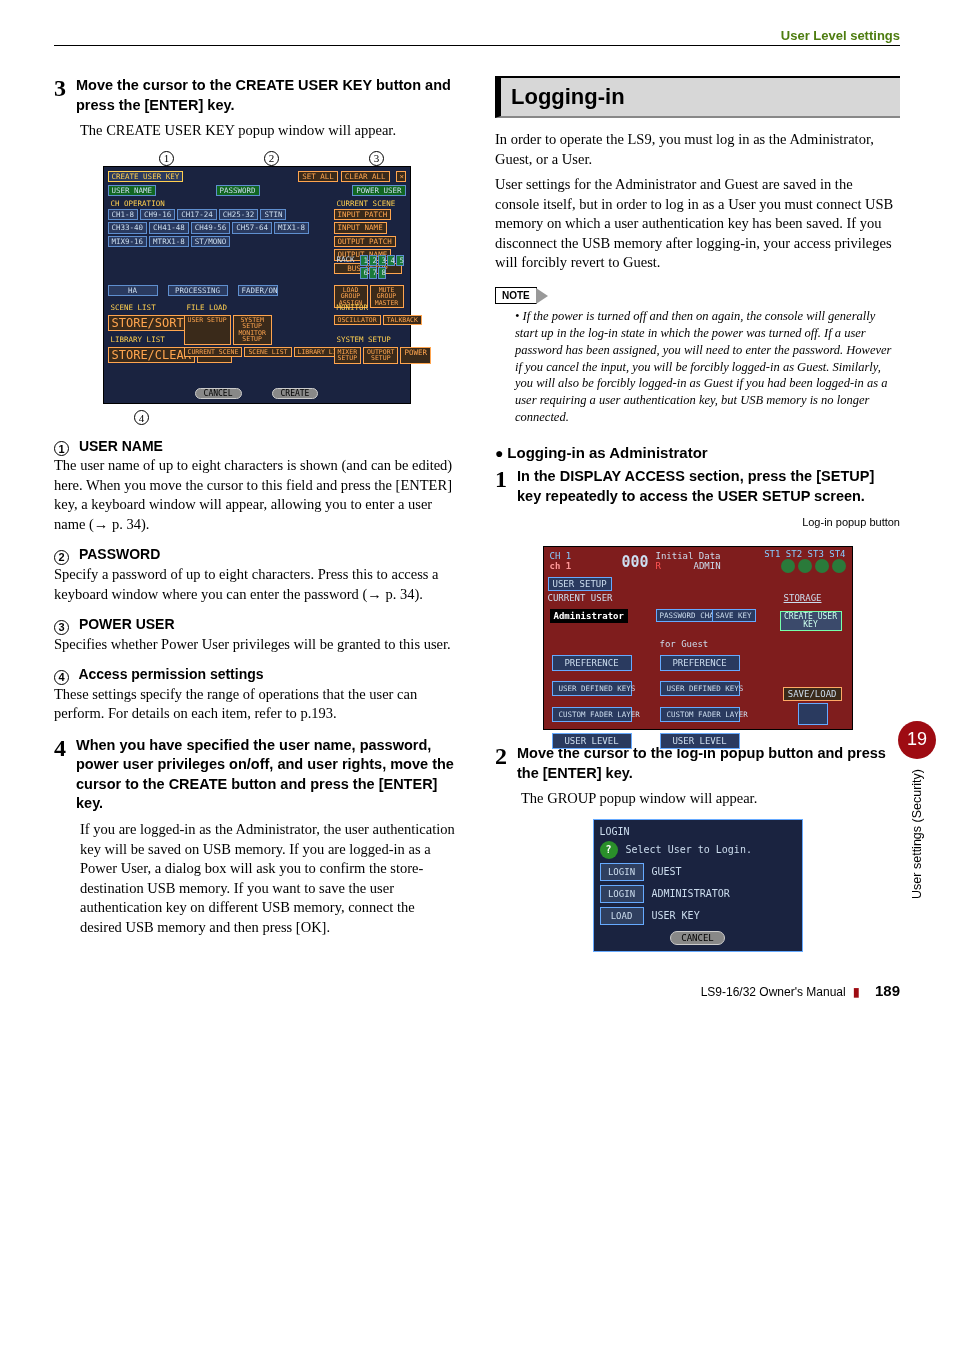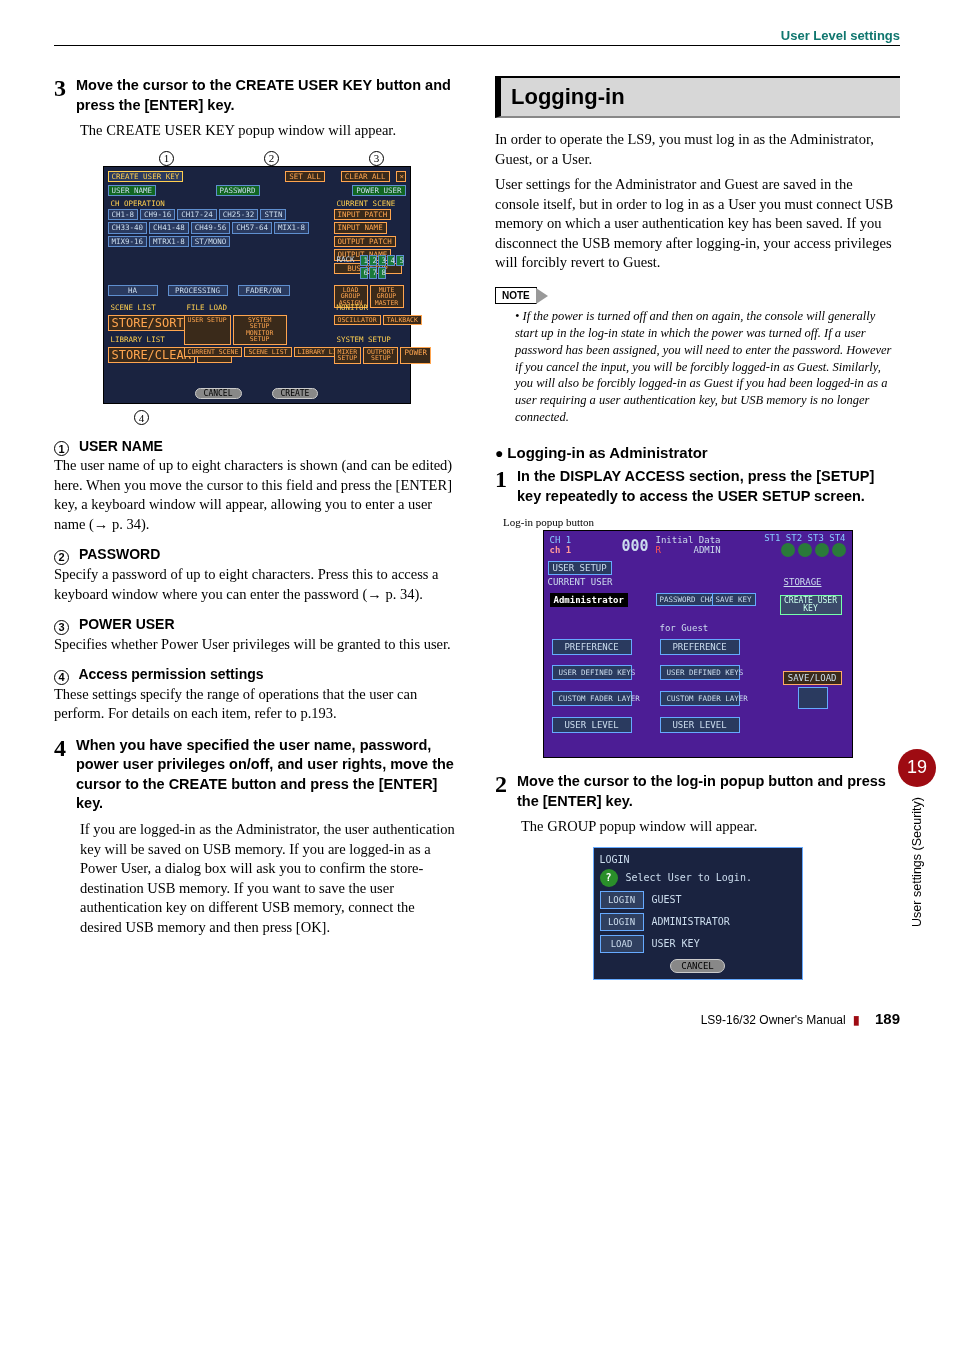--- a/index.html
+++ b/index.html
@@ -8,21 +8,21 @@
     font-size: 14px;
     background: #fff;
     width: 954px;
     margin: 0 auto;
     padding: 28px 54px 20px 54px;
     color: #000;
     position: relative;
   }
   .header {
     text-align: right;
-    color: #0f766e;
+    color: #4d7c0f;
     font-family: Arial, sans-serif;
     font-weight: bold;
     font-size: 13px;
     margin-bottom: 2px;
   }
   .header-rule {
     border: none;
     border-top: 1px solid #000;
     margin-bottom: 30px;
   }
@@ -137,23 +137,24 @@
     font-family: Arial, sans-serif;
     font-weight: bold;
     font-size: 15px;
     margin-bottom: 6px;
   }
   .bullet:before {
     content: "● ";
     font-size: 14px;
   }
   .fig-label {
-    font-family: Liberation Serif, serif;
+    font-family: Liberation Sans, sans-serif;
     font-size: 11px;
-    margin: 10px 0 2px 8px;
+    margin: 10px 0 18px 8px;
+    text-align: right;
   }
   .side-tab {
     position: absolute;
     right: 18px;
     bottom: 120px;
     display: flex;
     flex-direction: column;
     align-items: center;
   }
   .tab-circle {
@@ -291,22 +292,22 @@
     background:#888;
     border:1px solid #ccc;
     border-radius:6px;
     padding:0 8px;
     font-family:monospace;
     font-size:8px;
     color:#000;
   }
   .fig2 {
     width: 310px;
-    height: 228px;
-    background: #4c1d95;
+    height: 184px;
+    background: #7f1d1d;
     margin: 2px auto 10px auto;
     border: 1px solid #000;
     position: relative;
     font-family: monospace;
   }
 </style>
 </head>
 <body>
 
 <div class="header">User Level settings</div>
@@ -325,21 +326,21 @@
     <div class="callout-row" style="margin-left:60px;margin-right:30px;">
       <span class="callout">1</span>
       <span class="callout">2</span>
       <span class="callout">3</span>
     </div>
 
     <div class="create-box-ph">
       <div class="cb-row" style="top:4px;left:4px;">
         <div class="cb-cell y">CREATE USER KEY</div>
       </div>
-      <div class="cb-row" style="top:4px;right:20px;gap:16px;">
+      <div class="cb-row" style="top:4px;right:20px;gap:3px;">
         <div class="cb-cell o">SET ALL</div>
         <div class="cb-cell o">CLEAR ALL</div>
       </div>
       <div class="cb-row" style="top:4px;right:4px;">
         <div class="cb-cell o" style="width:10px">×</div>
       </div>
       <div class="cb-row" style="top:18px;left:4px;">
         <div class="cb-cell" style="background:#162;">USER NAME</div>
       </div>
       <div class="cb-row" style="top:18px;left:112px;">
@@ -363,21 +364,21 @@
         <div class="cb-cell">CH49-56</div>
         <div class="cb-cell">CH57-64</div>
         <div class="cb-cell">MIX1-8</div>
         <div class="cb-cell">MIX9-16</div>
         <div class="cb-cell">MTRX1-8</div>
         <div class="cb-cell">ST/MONO</div>
       </div>
       <div class="cb-row" style="top:118px;left:4px;gap:10px;">
         <div class="cb-cell" style="width:50px">HA</div>
         <div class="cb-cell" style="width:60px">PROCESSING</div>
-        <div class="cb-cell" style="width:52px">FADER/ON</div>
+        <div class="cb-cell" style="width:40px">FADER/ON</div>
       </div>
 
       <div class="cb-row" style="top:32px;left:230px;">
         <div class="cb-cell y" style="border:none;background:none;">CURRENT SCENE</div>
       </div>
       <div class="cb-row" style="top:42px;left:230px;flex-wrap:wrap;width:74px;">
         <div class="cb-cell o">INPUT PATCH</div>
         <div class="cb-cell o">INPUT NAME</div>
         <div class="cb-cell o">OUTPUT PATCH</div>
         <div class="cb-cell o">OUTPUT NAME</div>
@@ -409,21 +410,21 @@
       </div>
       <div class="cb-row" style="top:136px;left:230px;">
         <div class="cb-cell y" style="border:none;background:none;">MONITOR</div>
       </div>
       <div class="cb-row" style="top:148px;left:4px;">
         <div class="cb-cell o" style="font-size:12px">STORE/SORT</div>
         <div class="cb-cell o">RECALL</div>
       </div>
       <div class="cb-row" style="top:148px;left:80px;">
         <div class="cb-cell o" style="font-size:6.5px">USER SETUP</div>
-        <div class="cb-cell o" style="font-size:6.5px;width:54px">SYSTEM SETUP MONITOR SETUP</div>
+        <div class="cb-cell o" style="font-size:6.5px;width:39px">SYSTEM SETUP MONITOR SETUP</div>
       </div>
       <div class="cb-row" style="top:148px;left:230px;">
         <div class="cb-cell o" style="font-size:6.5px">OSCILLATOR</div>
         <div class="cb-cell o" style="font-size:6.5px">TALKBACK</div>
       </div>
 
       <div class="cb-row" style="top:168px;left:4px;">
         <div class="cb-cell y" style="border:none;background:none;">LIBRARY LIST</div>
       </div>
       <div class="cb-row" style="top:168px;left:230px;">

